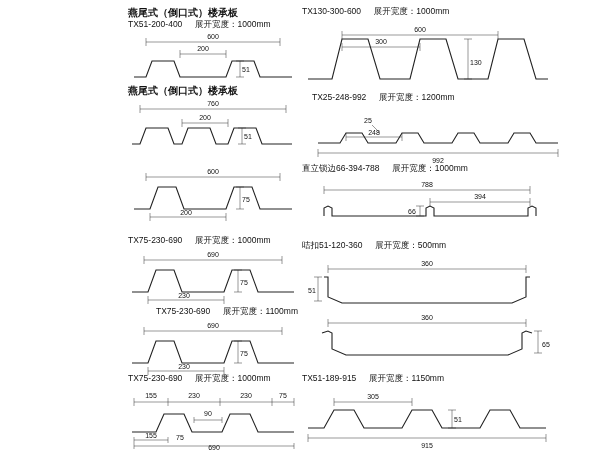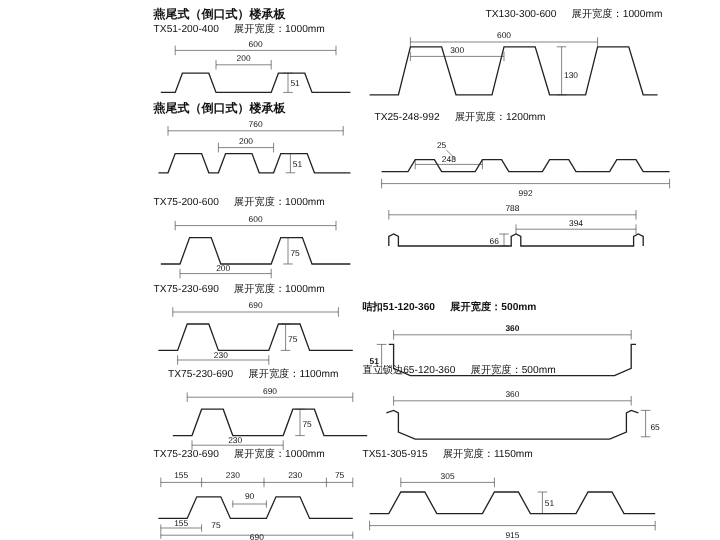--- a/index.html
+++ b/index.html
@@ -75,25 +75,20 @@
         <path class="prof" d="M4,47 L12,47 L18,31 L40,31 L46,47 L54,47 L60,31 L82,31 L88,47 L100,47 L106,31 L128,31 L134,47 L158,47 L164,47"></path>
         <line class="dim" x1="114" y1="31" x2="114" y2="47"></line>
         <line class="tick" x1="110" y1="31" x2="118" y2="31"></line>
         <line class="tick" x1="110" y1="47" x2="118" y2="47"></line>
         <text class="lbl" x="116" y="42">51</text>
       </svg>
     </div>
   </div>
 
   <div class="block" style="left:128px;top:163px;">
-    <div class="hdr">
-      <span>TX75-200-600</span>
-      <span style="display:inline-block;width:8px"></span>
-      <span>展开宽度：1000mm</span>
-    </div>
     <div class="fig">
       <svg width="170" height="58" viewBox="0 0 170 58">
         <line class="dim" x1="18" y1="14" x2="152" y2="14"></line>
         <line class="tick" x1="18" y1="10" x2="18" y2="18"></line>
         <line class="tick" x1="152" y1="10" x2="152" y2="18"></line>
         <text class="lbl c" x="85" y="11">600</text>
         <path class="prof" d="M6,46 L22,46 L30,24 L48,24 L56,46 L98,46 L106,24 L124,24 L132,46 L164,46"></path>
         <line class="dim" x1="22" y1="54" x2="98" y2="54"></line>
         <line class="tick" x1="22" y1="50" x2="22" y2="58"></line>
         <line class="tick" x1="98" y1="50" x2="98" y2="58"></line>
@@ -124,21 +119,21 @@
         <line class="tick" x1="96" y1="50" x2="96" y2="58"></line>
         <text class="lbl c" x="56" y="52">230</text>
         <line class="dim" x1="110" y1="24" x2="110" y2="46"></line>
         <line class="tick" x1="106" y1="24" x2="114" y2="24"></line>
         <line class="tick" x1="106" y1="46" x2="114" y2="46"></line>
         <text class="lbl" x="112" y="39">75</text>
       </svg>
     </div>
   </div>
 
-  <div class="block" style="left:140px;top:306px;">
+  <div class="block" style="left:128px;top:306px;text-align:right;">
     <div class="hdr">
       <span>TX75-230-690</span>
       <span style="display:inline-block;width:8px"></span>
       <span>展开宽度：1100mm</span>
     </div>
     <div class="fig">
       <svg width="170" height="58" viewBox="0 0 170 58">
         <line class="dim" x1="16" y1="14" x2="154" y2="14"></line>
         <line class="tick" x1="16" y1="10" x2="16" y2="18"></line>
         <line class="tick" x1="154" y1="10" x2="154" y2="18"></line>
@@ -193,21 +188,21 @@
         <text class="lbl c" x="52" y="56">75</text>
 
         <line class="dim" x1="6" y1="62" x2="166" y2="62"></line>
         <line class="tick" x1="6" y1="59" x2="6" y2="65"></line>
         <line class="tick" x1="166" y1="59" x2="166" y2="65"></line>
         <text class="lbl c" x="86" y="66">690</text>
       </svg>
     </div>
   </div>
 
-  <div class="block" style="left:302px;top:6px;text-align:right;">
+  <div class="block" style="left:302px;top:6px;">
     <div class="hdr">
       <span>TX130-300-600</span>
       <span style="display:inline-block;width:8px"></span>
       <span>展开宽度：1000mm</span>
     </div>
     <div class="fig">
       <svg width="250" height="74" viewBox="0 0 250 74">
         <line class="dim" x1="40" y1="18" x2="196" y2="18"></line>
         <line class="tick" x1="40" y1="14" x2="40" y2="22"></line>
         <line class="tick" x1="196" y1="14" x2="196" y2="22"></line>
@@ -247,41 +242,46 @@
 
         <line class="dim" x1="6" y1="50" x2="246" y2="50"></line>
         <line class="tick" x1="6" y1="46" x2="6" y2="54"></line>
         <line class="tick" x1="246" y1="46" x2="246" y2="54"></line>
         <text class="lbl c" x="126" y="60">992</text>
       </svg>
     </div>
   </div>
 
   <div class="block" style="left:302px;top:163px;">
+    <div class="hdr">
+      <span>直立锁边66-394-788</span>
+      <span style="display:inline-block;width:8px"></span>
+      <span>展开宽度：1000mm</span>
+    </div>
     <div class="fig">
       <svg width="250" height="58" viewBox="0 0 250 58">
         <line class="dim" x1="22" y1="16" x2="228" y2="16"></line>
         <line class="tick" x1="22" y1="12" x2="22" y2="20"></line>
         <line class="tick" x1="228" y1="12" x2="228" y2="20"></line>
         <text class="lbl c" x="125" y="13">788</text>
         <line class="dim" x1="128" y1="28" x2="228" y2="28"></line>
         <line class="tick" x1="128" y1="24" x2="128" y2="32"></line>
         <line class="tick" x1="228" y1="24" x2="228" y2="32"></line>
         <text class="lbl c" x="178" y="25">394</text>
 
         <path class="prof" d="M22,42 L22,34 L26,32 L30,34 L30,42 L124,42 L124,34 L128,32 L132,34 L132,42 L226,42 L226,34 L230,32 L234,34 L234,42"></path>
         <line class="dim" x1="118" y1="32" x2="118" y2="42"></line>
         <line class="tick" x1="114" y1="32" x2="122" y2="32"></line>
         <line class="tick" x1="114" y1="42" x2="122" y2="42"></line>
         <text class="lbl" x="106" y="40">66</text>
       </svg>
     </div>
   </div>
 
-  <div class="block" style="left:302px;top:250px;font-weight:bold;">
+  <div class="block" style="left:302px;top:240px;">
     <div class="hdr">
       <span>咭扣51-120-360</span>
       <span style="display:inline-block;width:8px"></span>
       <span>展开宽度：500mm</span>
     </div>
     <div class="fig">
       <svg width="250" height="62" viewBox="0 0 250 62">
         <line class="dim" x1="26" y1="18" x2="224" y2="18"></line>
         <line class="tick" x1="26" y1="14" x2="26" y2="22"></line>
         <line class="tick" x1="224" y1="14" x2="224" y2="22"></line>
@@ -290,43 +290,38 @@
         <path class="prof" d="M22,26 L26,26 L26,46 L40,52 L210,52 L224,46 L224,26 L228,26"></path>
         <line class="dim" x1="16" y1="26" x2="16" y2="50"></line>
         <line class="tick" x1="12" y1="26" x2="20" y2="26"></line>
         <line class="tick" x1="12" y1="50" x2="20" y2="50"></line>
         <text class="lbl" x="6" y="42">51</text>
       </svg>
     </div>
   </div>
 
   <div class="block" style="left:302px;top:303px;">
-    <div class="hdr">
-      <span>直立锁边65-120-360</span>
-      <span style="display:inline-block;width:8px"></span>
-      <span>展开宽度：500mm</span>
-    </div>
     <div class="fig">
       <svg width="250" height="62" viewBox="0 0 250 62">
         <line class="dim" x1="26" y1="20" x2="224" y2="20"></line>
         <line class="tick" x1="26" y1="16" x2="26" y2="24"></line>
         <line class="tick" x1="224" y1="16" x2="224" y2="24"></line>
         <text class="lbl c" x="125" y="17">360</text>
         <path class="prof" d="M20,30 L26,28 L30,30 L30,46 L44,52 L206,52 L220,46 L220,30 L224,28 L230,30"></path>
         <line class="dim" x1="236" y1="28" x2="236" y2="50"></line>
         <line class="tick" x1="232" y1="28" x2="240" y2="28"></line>
         <line class="tick" x1="232" y1="50" x2="240" y2="50"></line>
         <text class="lbl" x="240" y="44">65</text>
       </svg>
     </div>
   </div>
 
   <div class="block" style="left:302px;top:373px;">
     <div class="hdr">
-      <span>TX51-305-915</span>
+      <span>TX51-189-915</span>
       <span style="display:inline-block;width:8px"></span>
       <span>展开宽度：1150mm</span>
     </div>
     <div class="fig">
       <svg width="250" height="66" viewBox="0 0 250 66">
         <line class="dim" x1="32" y1="18" x2="110" y2="18"></line>
         <line class="tick" x1="32" y1="14" x2="32" y2="22"></line>
         <line class="tick" x1="110" y1="14" x2="110" y2="22"></line>
         <text class="lbl c" x="71" y="15">305</text>
         <path class="prof" d="M6,44 L22,44 L32,26 L52,26 L62,44 L100,44 L110,26 L130,26 L140,44 L178,44 L188,26 L208,26 L218,44 L244,44"></path>

